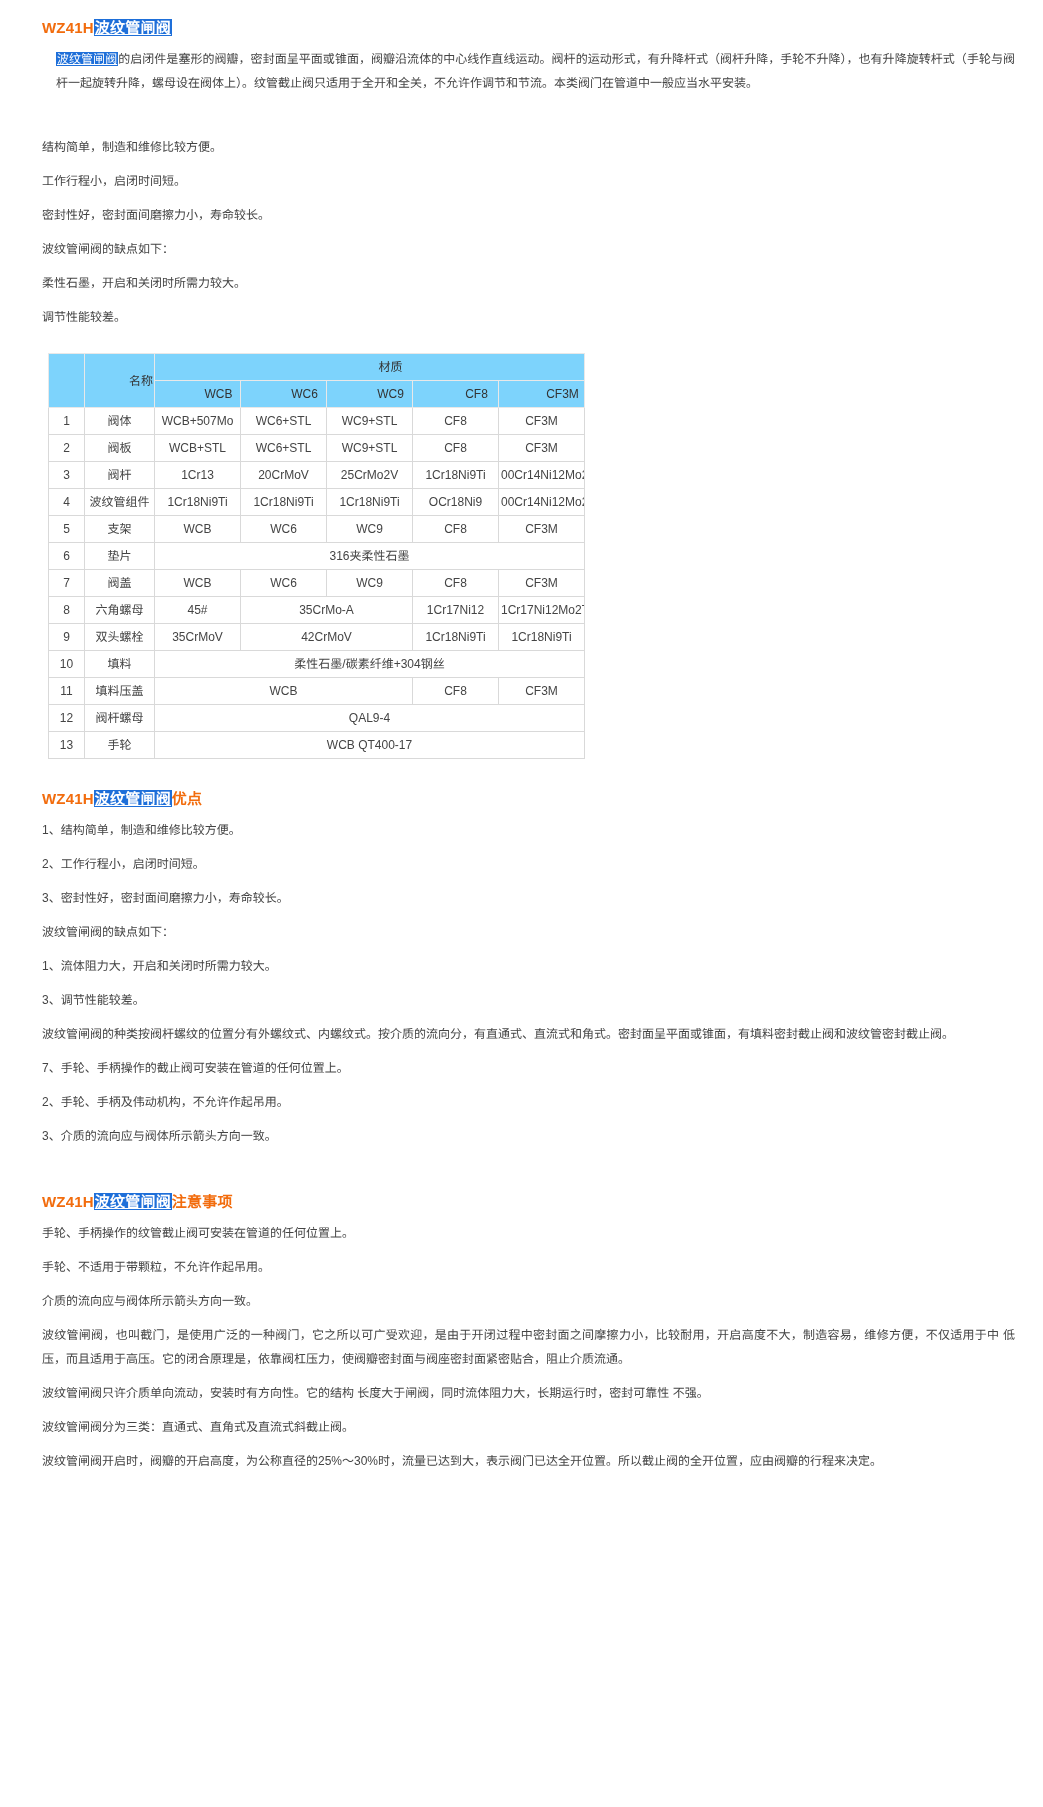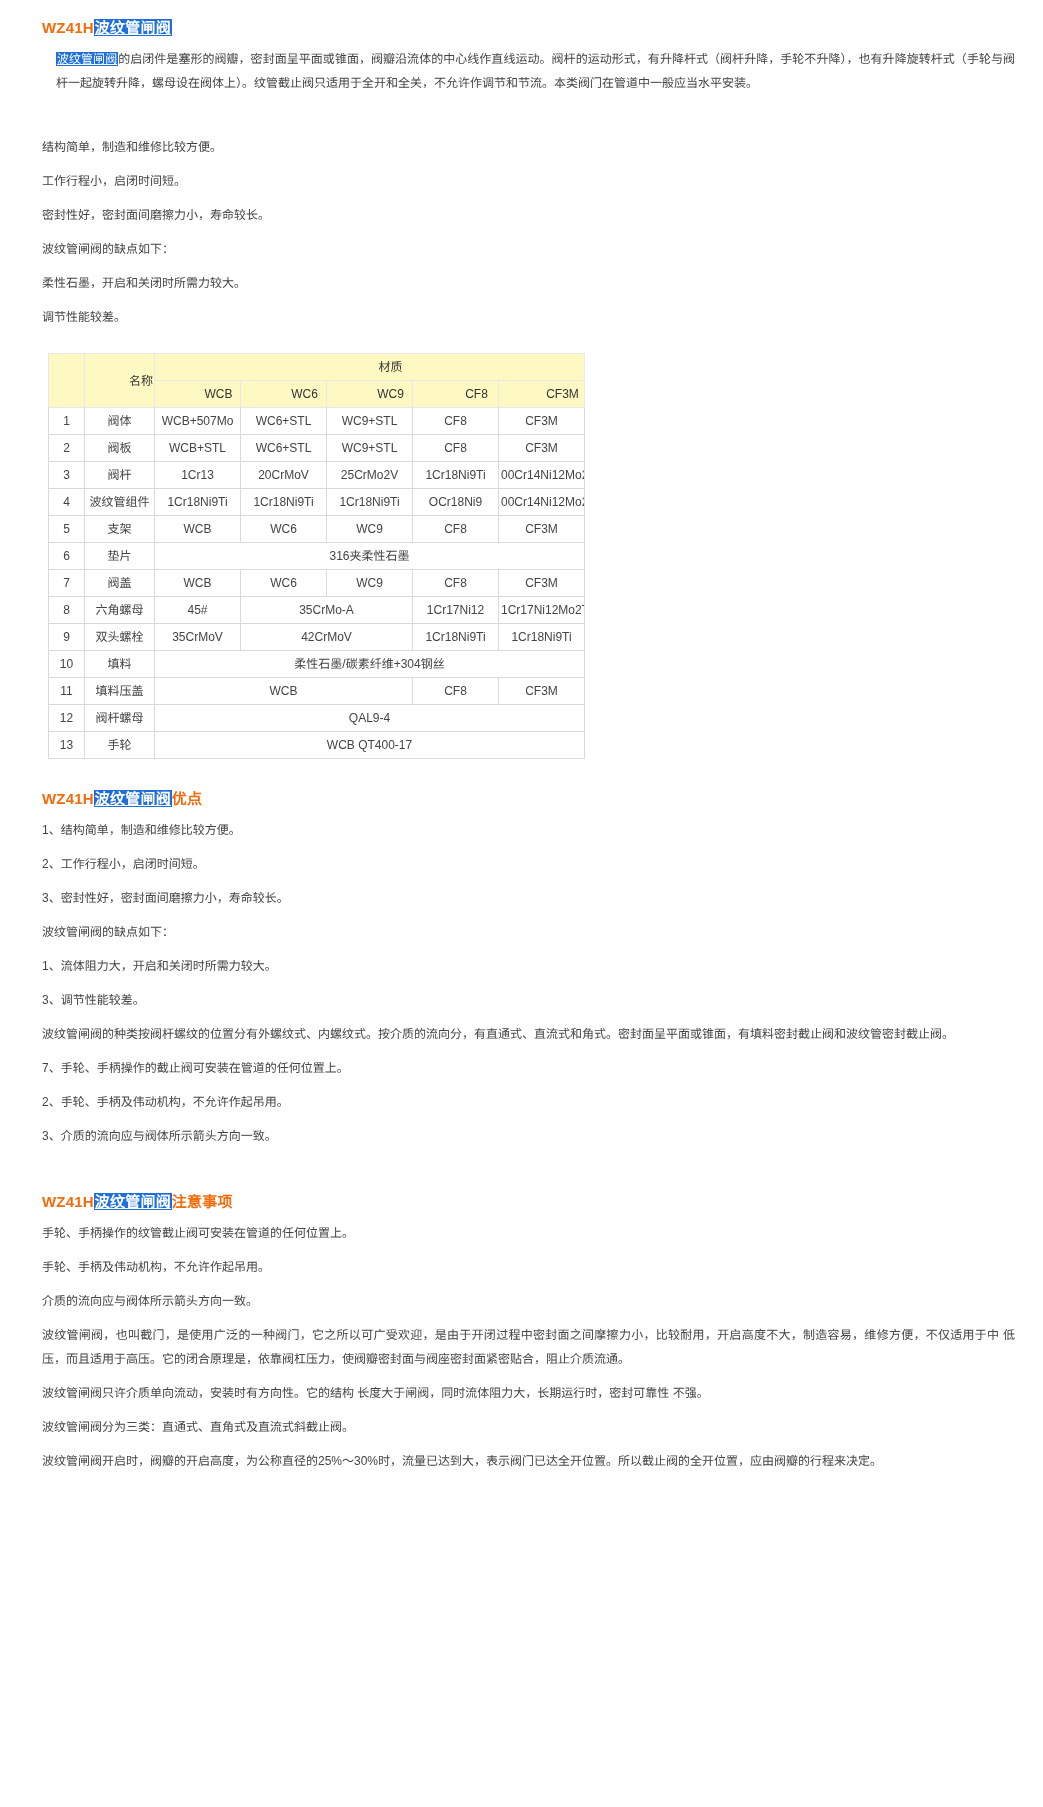--- a/index.html
+++ b/index.html
@@ -81,21 +81,21 @@
     border: 1px solid #d9d9d9;
     text-align: center;
     vertical-align: middle;
     padding: 4px 2px;
     line-height: 1.5;
     font-weight: normal;
     white-space: nowrap;
     overflow: hidden;
   }
   table.mat-table thead th {
-    background: #fef9c3;
+    background: #7dd3fc;
     color: #333333;
     font-size: 12px;
     border-color: #e8e8e8;
     padding-left: 44px;
   }
   table.mat-table tbody td {
     height: 18px;
   }
   .col-no    { width: 36px; }
   .col-name  { width: 70px; }
@@ -266,21 +266,21 @@
 
     <p class="para">7、手轮、手柄操作的截止阀可安装在管道的任何位置上。</p>
     <p class="para">2、手轮、手柄及伟动机构，不允许作起吊用。</p>
     <p class="para">3、介质的流向应与阀体所示箭头方向一致。</p>
 
     <div class="spacer-lg"></div>
 
     <h2 class="section-title"><span>WZ41H</span><span class="hl">波纹管闸阀</span><span>注意事项</span></h2>
 
     <p class="para">手轮、手柄操作的纹管截止阀可安装在管道的任何位置上。</p>
-    <p class="para">手轮、手柄及伟动机构，不允许作起吊用。</p>
+    <p class="para">手轮、不适用于带颗粒，不允许作起吊用。</p>
     <p class="para">介质的流向应与阀体所示箭头方向一致。</p>
 
     <p class="para">波纹管闸阀，也叫截门，是使用广泛的一种阀门，它之所以可广受欢迎，是由于开闭过程中密封面之间摩擦力小，比较耐用，开启高度不大，制造容易，维修方便，不仅适用于中 低压，而且适用于高压。它的闭合原理是，依靠阀杠压力，使阀瓣密封面与阀座密封面紧密贴合，阻止介质流通。</p>
     <p class="para">波纹管闸阀只许介质单向流动，安装时有方向性。它的结构 长度大于闸阀，同时流体阻力大，长期运行时，密封可靠性 不强。</p>
     <p class="para">波纹管闸阀分为三类：直通式、直角式及直流式斜截止阀。</p>
     <p class="para">波纹管闸阀开启时，阀瓣的开启高度，为公称直径的25%～30%时，流量已达到大，表示阀门已达全开位置。所以截止阀的全开位置，应由阀瓣的行程来决定。</p>
 
   </div>
 </div>
 

